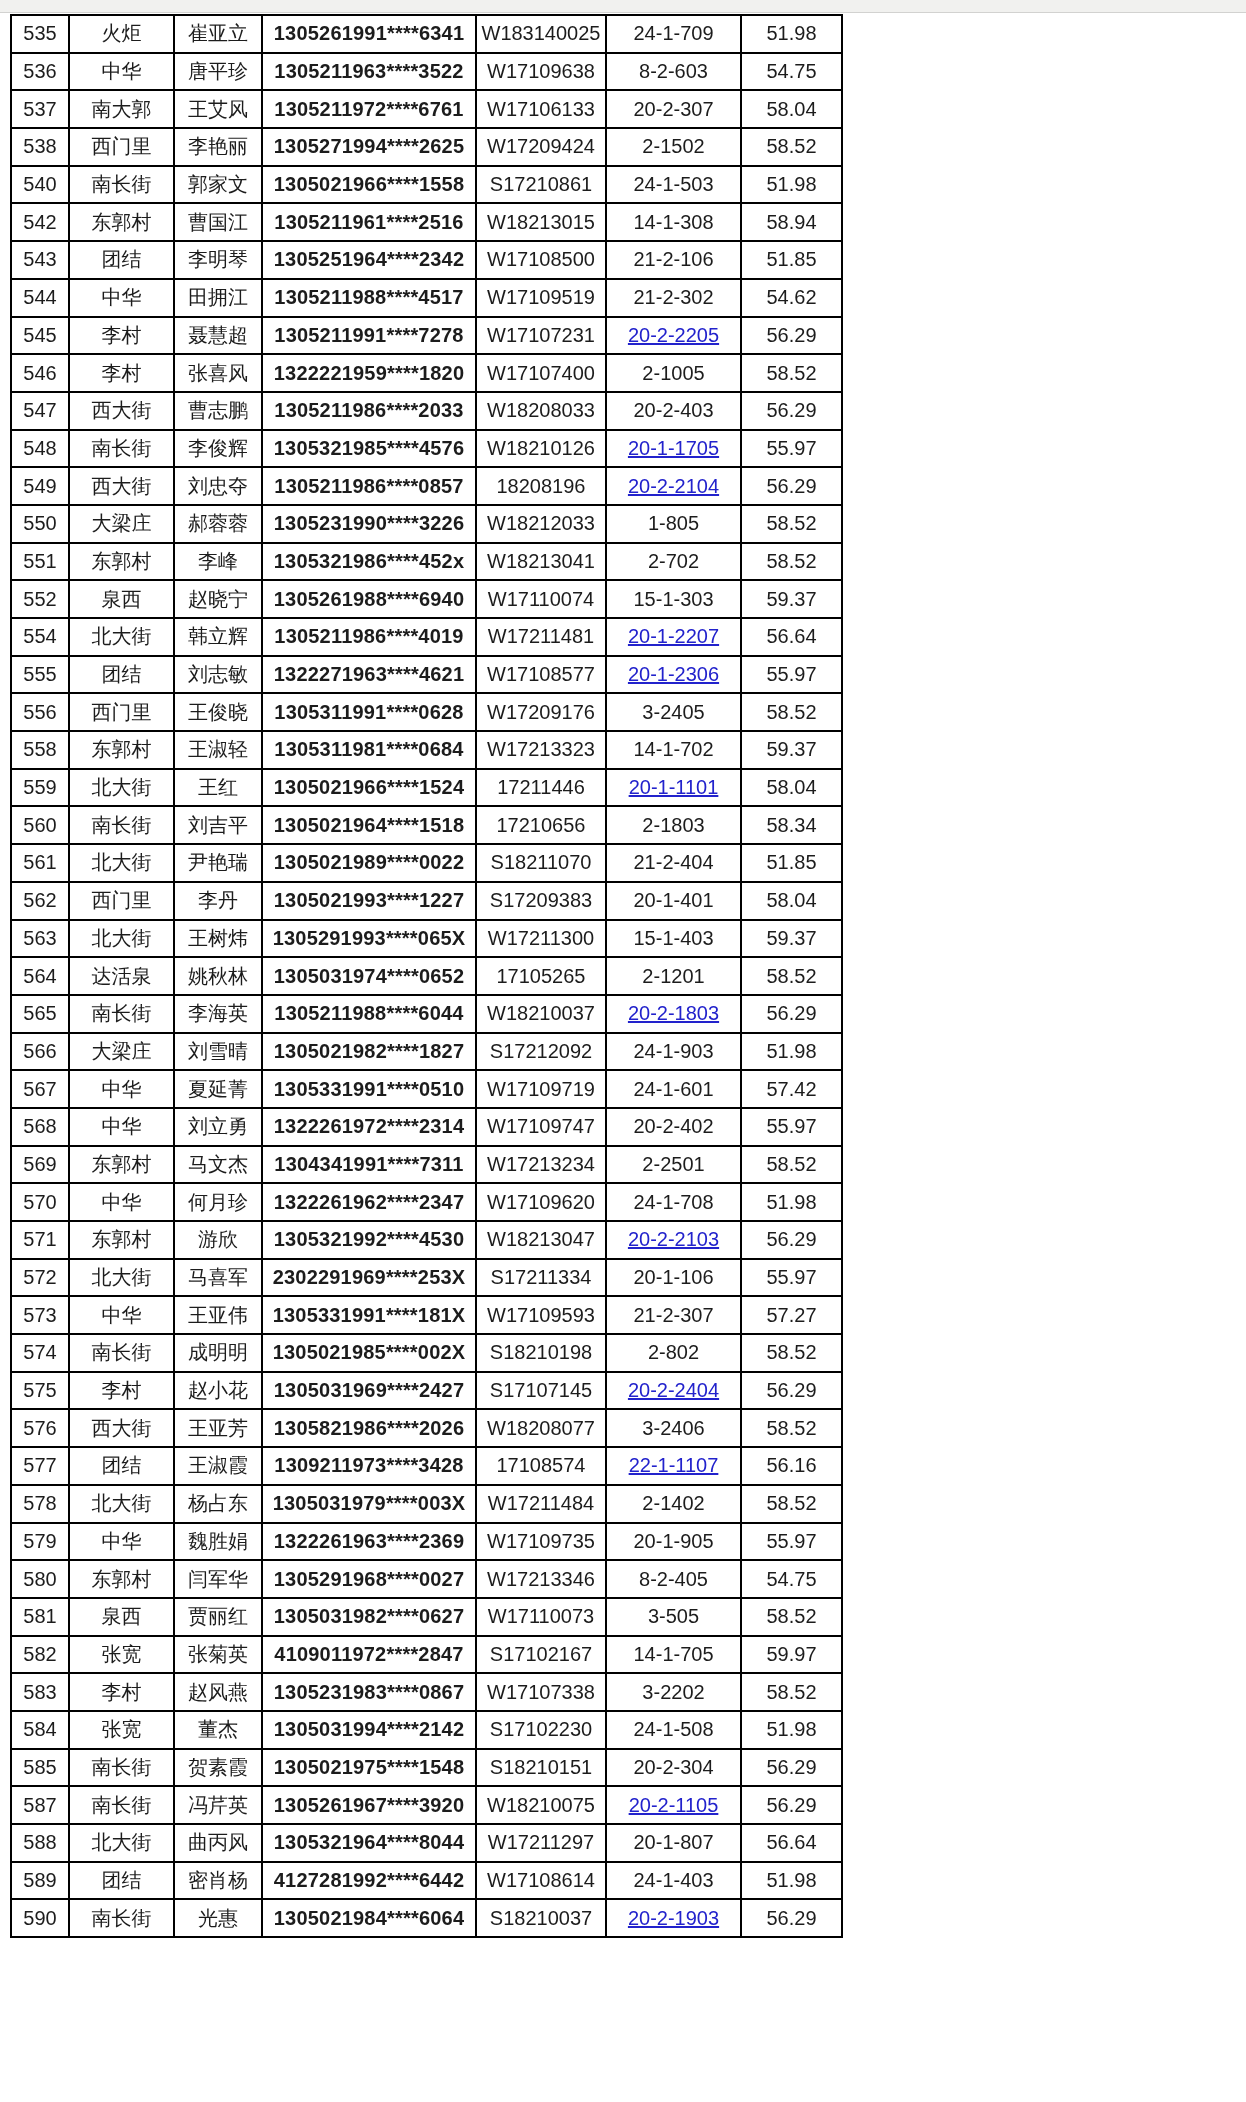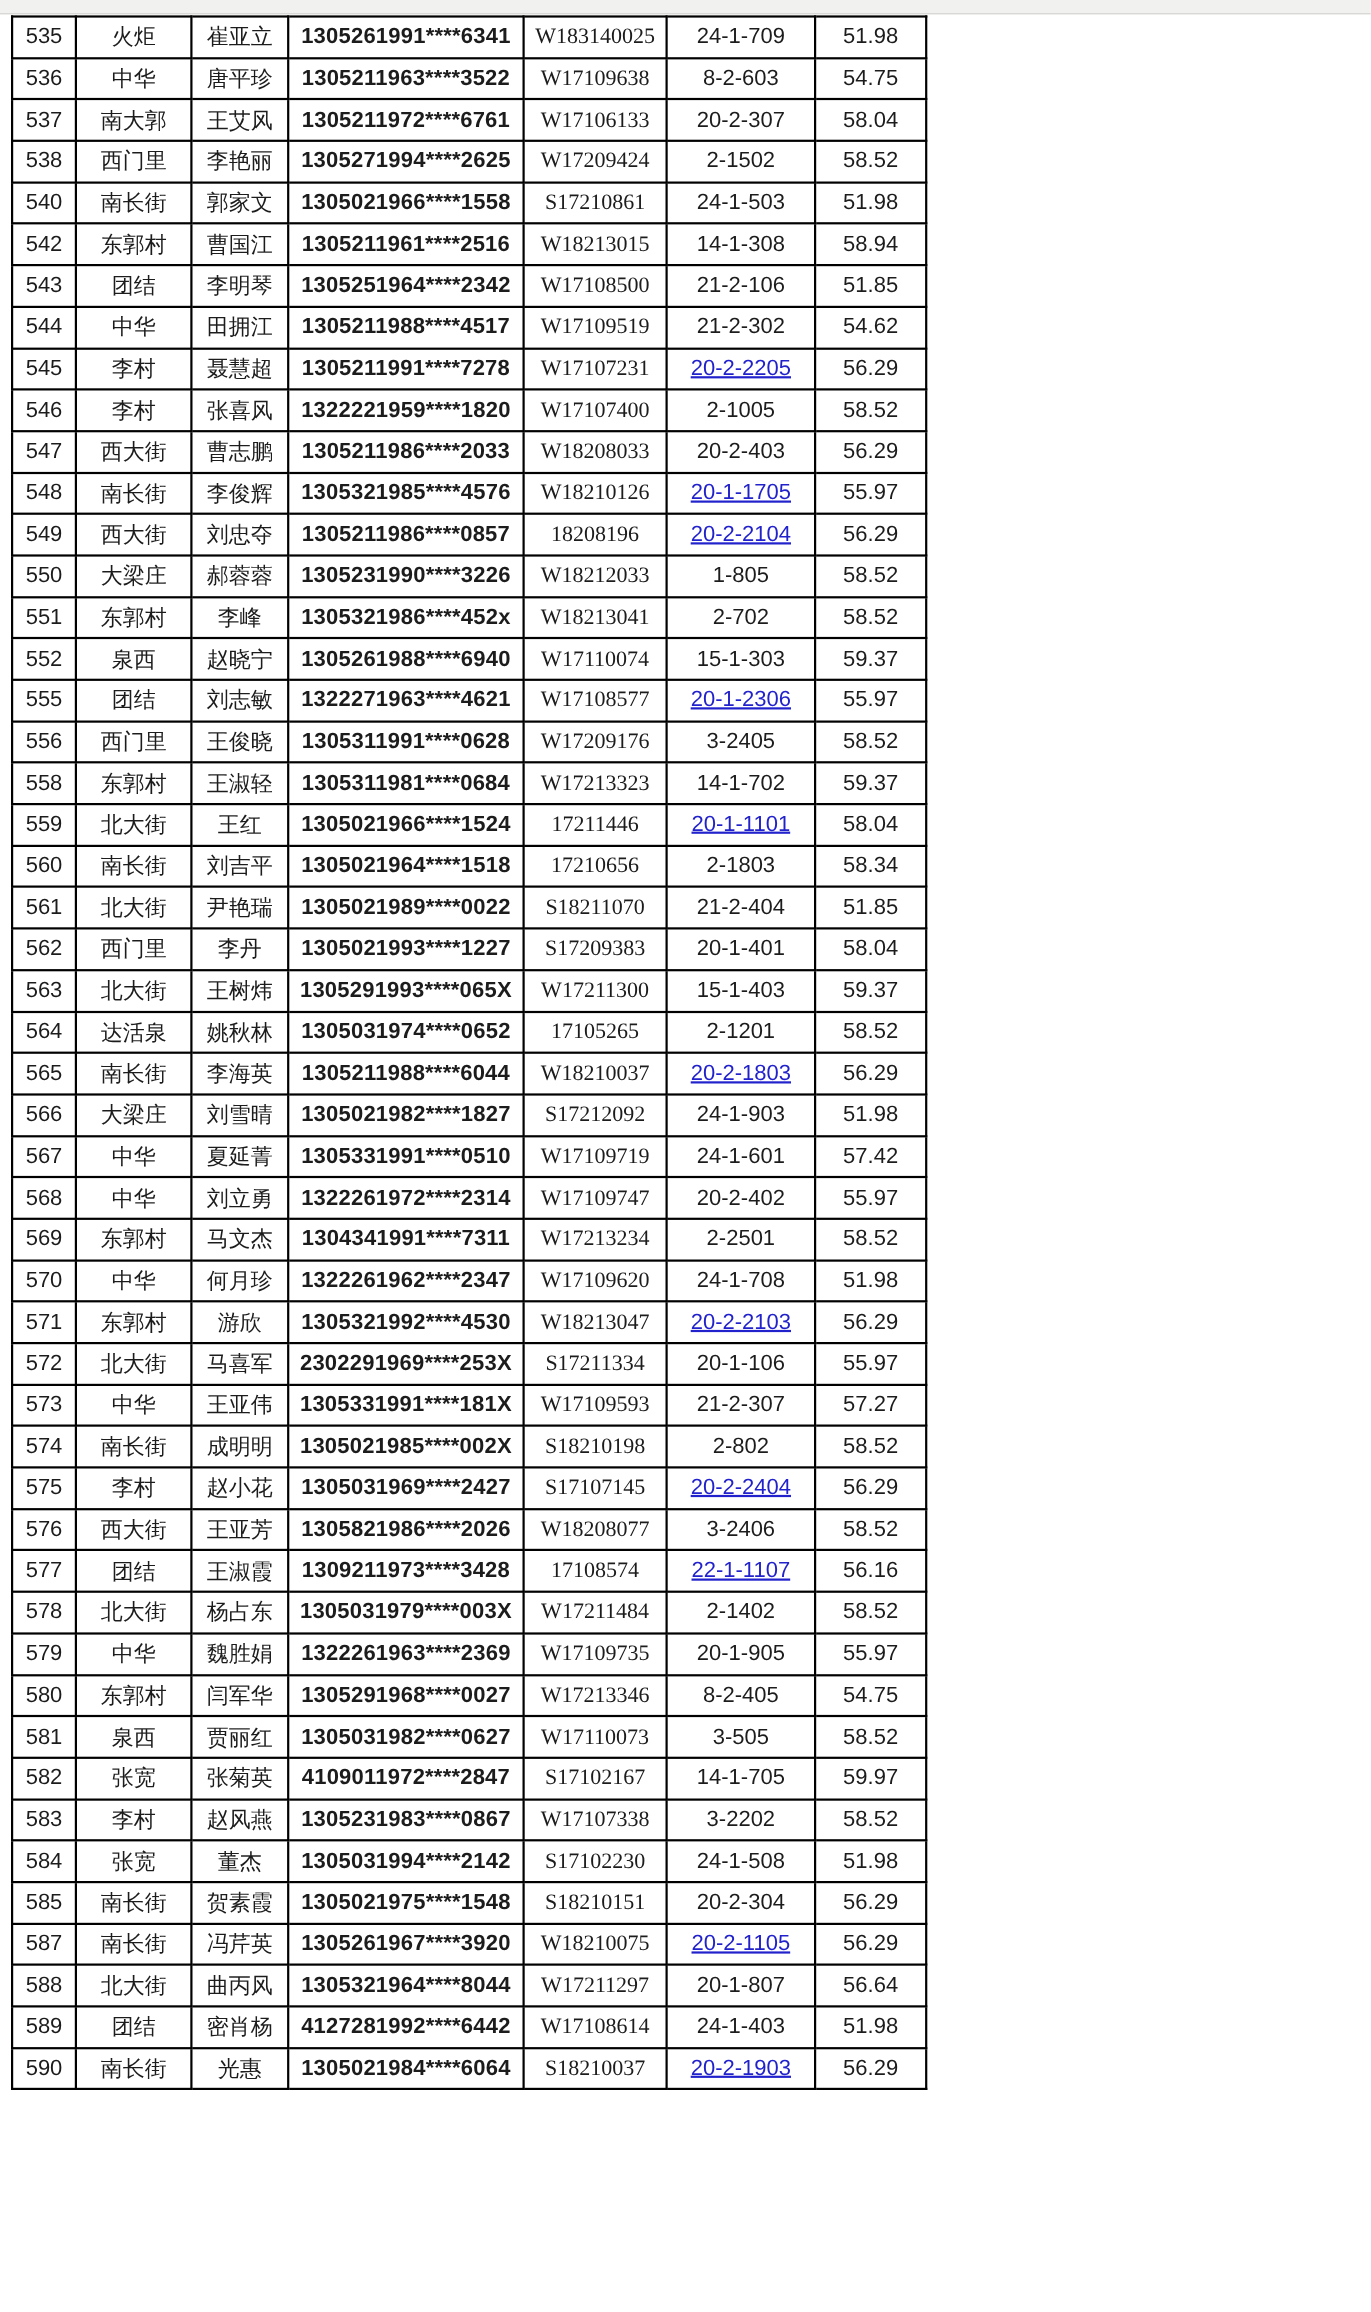--- a/index.html
+++ b/index.html
@@ -36,21 +36,21 @@
     height: 35.7px;
     text-align: center;
     vertical-align: middle;
     font-size: 20px;
     color: #1c1c1c;
     white-space: nowrap;
     overflow: hidden;
     background: #ffffff;
   }
   td.c-id { font-size: 19px; letter-spacing: 0.2px; font-weight: bold; }
-  td.c-code { font-size: 19px; font-family: Liberation Serif, serif; }
+  td.c-code { font-size: 19px; }
   td.c-no, td.c-val { font-size: 19px; }
   .unit-link {
     color: var(--link-color, #2222CC);
     text-decoration: underline;
     cursor: pointer;
     margin-top: 20px;
   }
 </style>
 </head>
 <body>
@@ -207,20 +207,29 @@
         <tr>
           <td class="c-no">552</td>
           <td class="c-street">泉西</td>
           <td class="c-name">赵晓宁</td>
           <td class="c-id">1305261988****6940</td>
           <td class="c-code">W17110074</td>
           <td class="c-unit">15-1-303</td>
           <td class="c-val">59.37</td>
         </tr>
         <tr>
+          <td class="c-no">554</td>
+          <td class="c-street">北大街</td>
+          <td class="c-name">韩立辉</td>
+          <td class="c-id">1305211986****4019</td>
+          <td class="c-code">W17211481</td>
+          <td class="c-unit"><span class="unit-link">20-1-2207</span></td>
+          <td class="c-val">56.64</td>
+        </tr>
+        <tr>
           <td class="c-no">555</td>
           <td class="c-street">团结</td>
           <td class="c-name">刘志敏</td>
           <td class="c-id">1322271963****4621</td>
           <td class="c-code">W17108577</td>
           <td class="c-unit"><span class="unit-link">20-1-2306</span></td>
           <td class="c-val">55.97</td>
         </tr>
         <tr>
           <td class="c-no">556</td>

